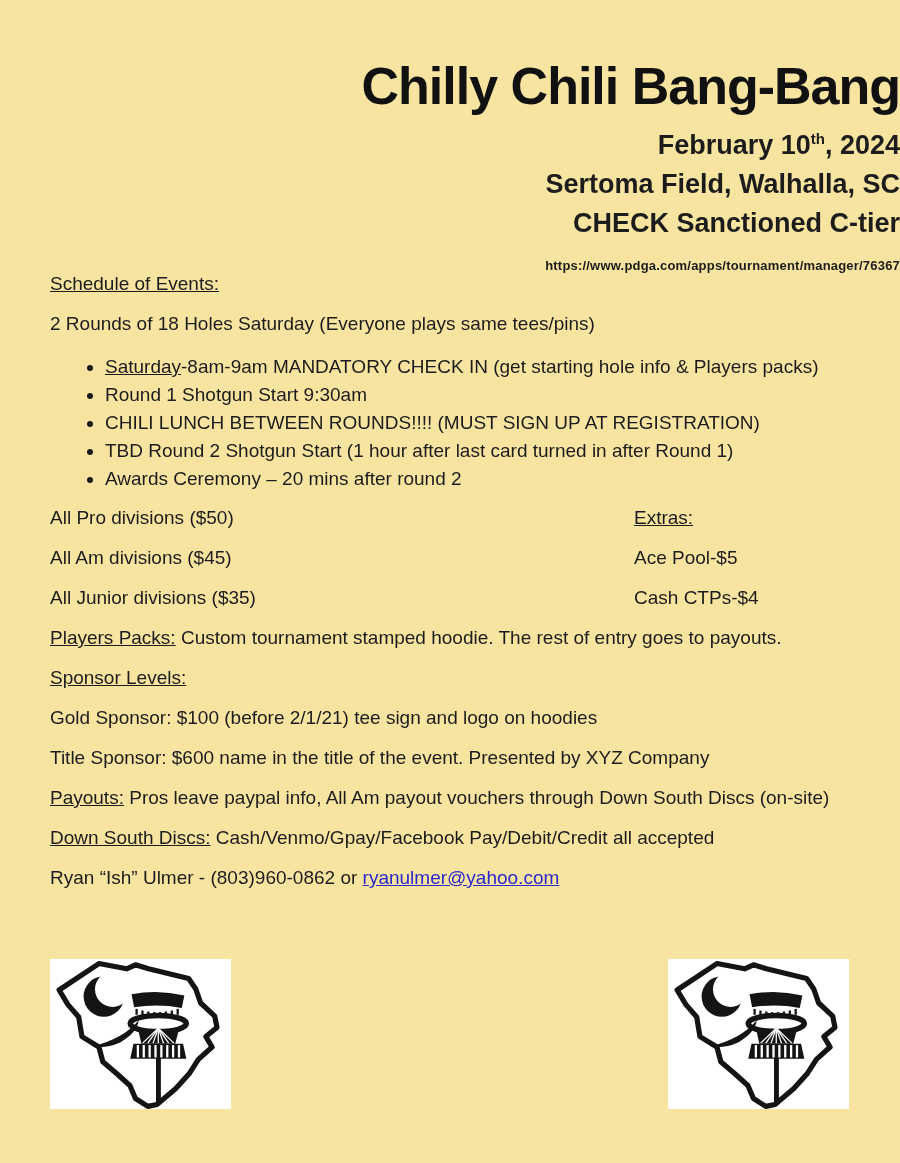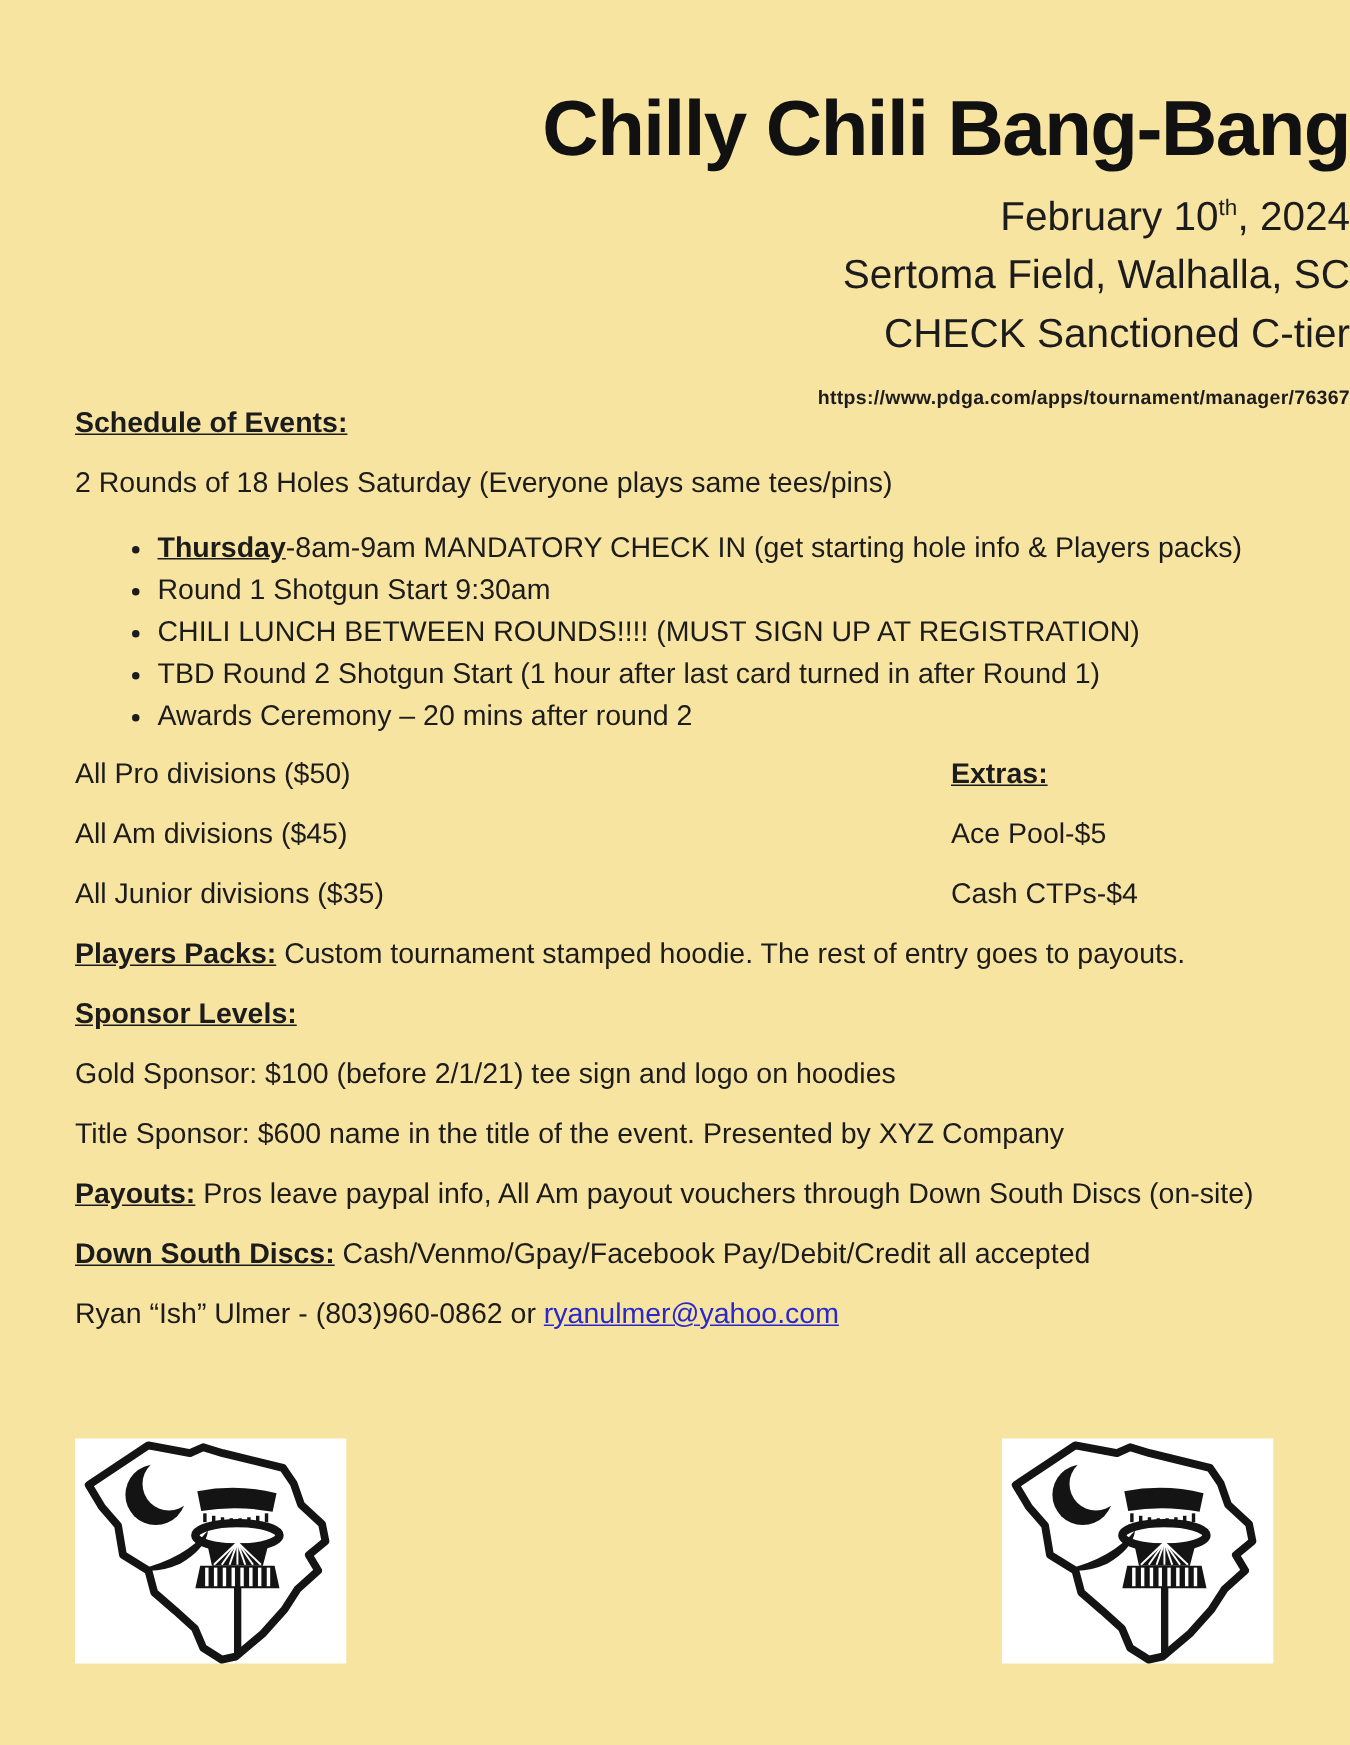--- a/index.html
+++ b/index.html
@@ -9,28 +9,28 @@
     font-family: "Liberation Sans", sans-serif;
     color: #1C1C1C;
     position: relative;
     overflow: hidden;
   }
   .header { text-align: right; padding-top: 56px; }
   .title {
     margin: 0; font-size: 52px; font-weight: 700;
     line-height: 60px; letter-spacing: -1px; color: #111;
   }
-  .sub { margin: 7px 0 0; font-size: 27px; font-weight: 400; line-height: 32px; }
+  .sub { margin: 7px 0 0; font-size: 27px; font-weight: 700; line-height: 32px; }
   .sub sup { font-size: 15px; }
   .url { margin: 19px 0 0; font-size: 13px; font-weight: 700; line-height: 15px; letter-spacing: 0.2px; }
 
   .content { padding: 0 50px; }
   .first-heading { margin-top: 36px; }
   p.line { font-size: 19px; line-height: 22px; margin: 0 0 18px; }
-  .hd { font-weight: 700; text-decoration: underline; text-align: center; }
+  .hd { font-weight: 400; text-decoration: underline; text-align: center; }
 
   ul.bullets {
     margin: 0 0 14px; padding: 0 0 0 55px;
     list-style: disc; font-size: 19px;
   }
   ul.bullets li { line-height: 28px; }
 
   .columns { display: flex; }
   .col-left { flex: 1; }
   .col-right { width: 216px; margin-left: 28px; }
@@ -54,21 +54,21 @@
     <p class="sub">CHECK Sanctioned C-tier</p>
     <p class="url">https://www.pdga.com/apps/tournament/manager/76367</p>
   </div>
 
   <div class="content">
 
     <p class="line first-heading"><span class="hd">Schedule of Events:</span></p>
     <p class="line">2 Rounds of 18 Holes Saturday (Everyone plays same tees/pins)</p>
 
     <ul class="bullets">
-      <li><span class="hd">Thursday</span><span>-8am-9am MANDATORY CHECK IN (get starting hole info &amp; Players packs)</span></li>
+      <li><span class="hd">Saturday</span><span>-8am-9am MANDATORY CHECK IN (get starting hole info &amp; Players packs)</span></li>
       <li>Round 1 Shotgun Start 9:30am</li>
       <li>CHILI LUNCH BETWEEN ROUNDS!!!! (MUST SIGN UP AT REGISTRATION)</li>
       <li>TBD Round 2 Shotgun Start (1 hour after last card turned in after Round 1)</li>
       <li>Awards Ceremony – 20 mins after round 2</li>
     </ul>
 
     <div class="columns">
       <div class="col-left">
         <p class="line">All Pro divisions ($50)</p>
         <p class="line">All Am divisions ($45)</p>

